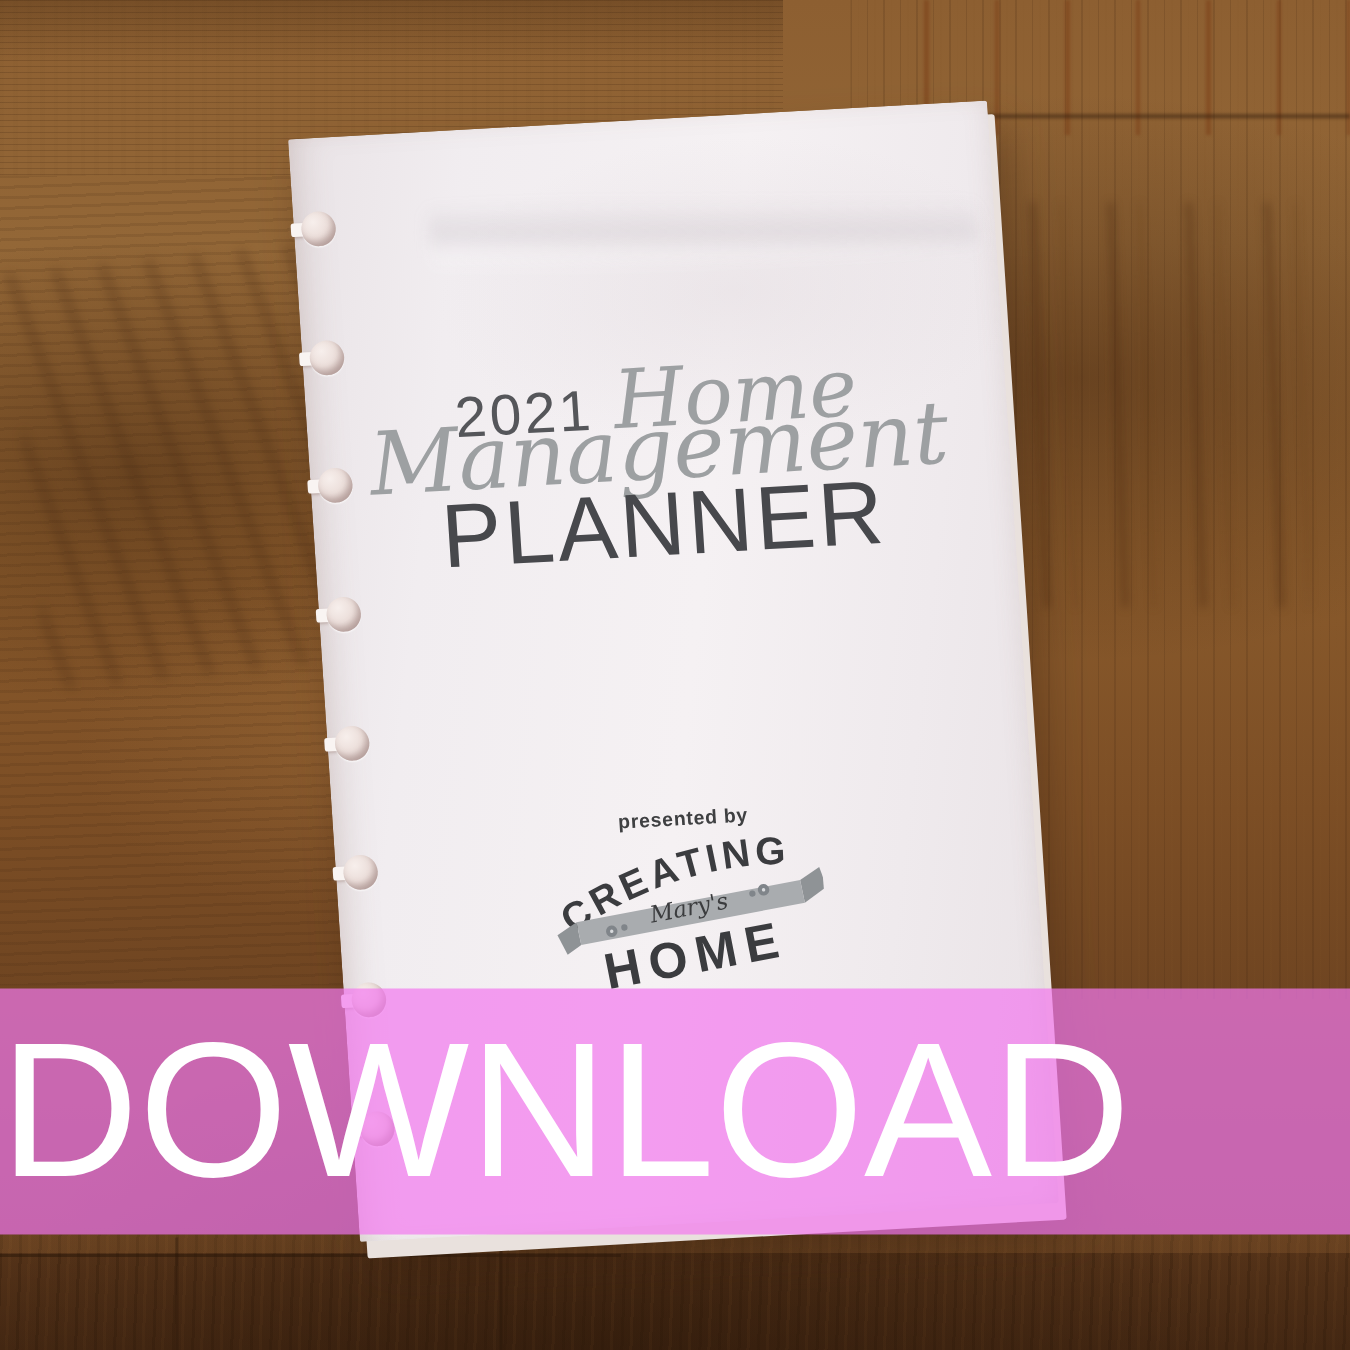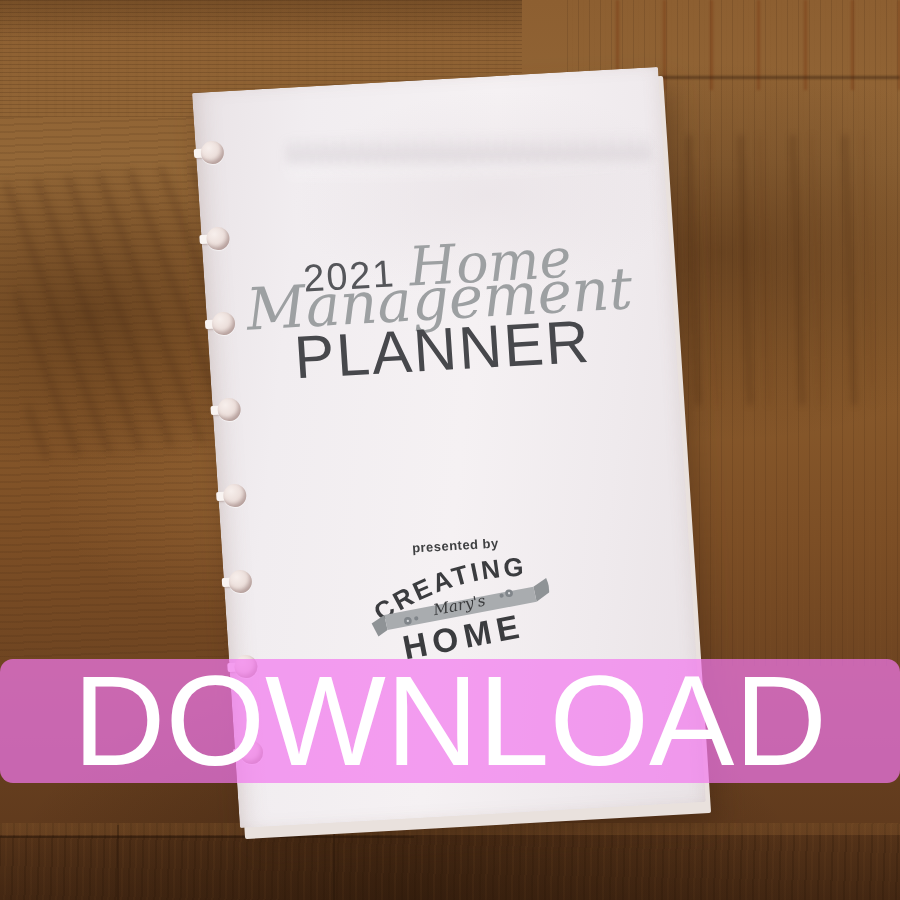--- a/index.html
+++ b/index.html
@@ -80,23 +80,23 @@
   .line3{margin-top:-12px;font-size:60px;line-height:1.05;letter-spacing:2px;color:#47484c;}
 
   .presented{position:absolute;top:458px;left:0;right:0;text-align:center;
     font-size:13px;font-weight:bold;letter-spacing:0.5px;color:#3f4042;}
   .logo{position:absolute;top:470px;left:50%;transform:translateX(-50%) rotate(-1deg);}
   .logo-creating{font-family:"Liberation Sans",sans-serif;font-weight:bold;font-size:27px;letter-spacing:3px;fill:#3b3c3f;}
   .logo-marys{font-family:"DejaVu Serif",serif;font-style:italic;font-size:16px;fill:#3b3c3e;text-anchor:middle;}
   .logo-home{font-family:"Liberation Sans",sans-serif;font-weight:bold;font-size:35px;letter-spacing:6px;fill:#3b3c3f;text-anchor:middle;}
 
   
-  .banner{position:absolute;left:0;right:0;top:659px;height:124px;
+  .banner{position:absolute;left:0;right:0;top:659px;height:164px;
     background:rgba(242,120,238,0.70);
-    display:flex;align-items:center;justify-content:center;z-index:5;cursor:pointer;border-radius:13px;}
+    display:flex;align-items:center;z-index:5;cursor:pointer;}
   .download{font-weight:200;font-size:128px;line-height:1;color:#ffffff;letter-spacing:0px;
     font-family:"Liberation Sans",sans-serif;}
 </style>
 </head>
 <body>
 
 <div class="stage">
 
   <div class="wood">
     <div class="grain-topleft"></div>

